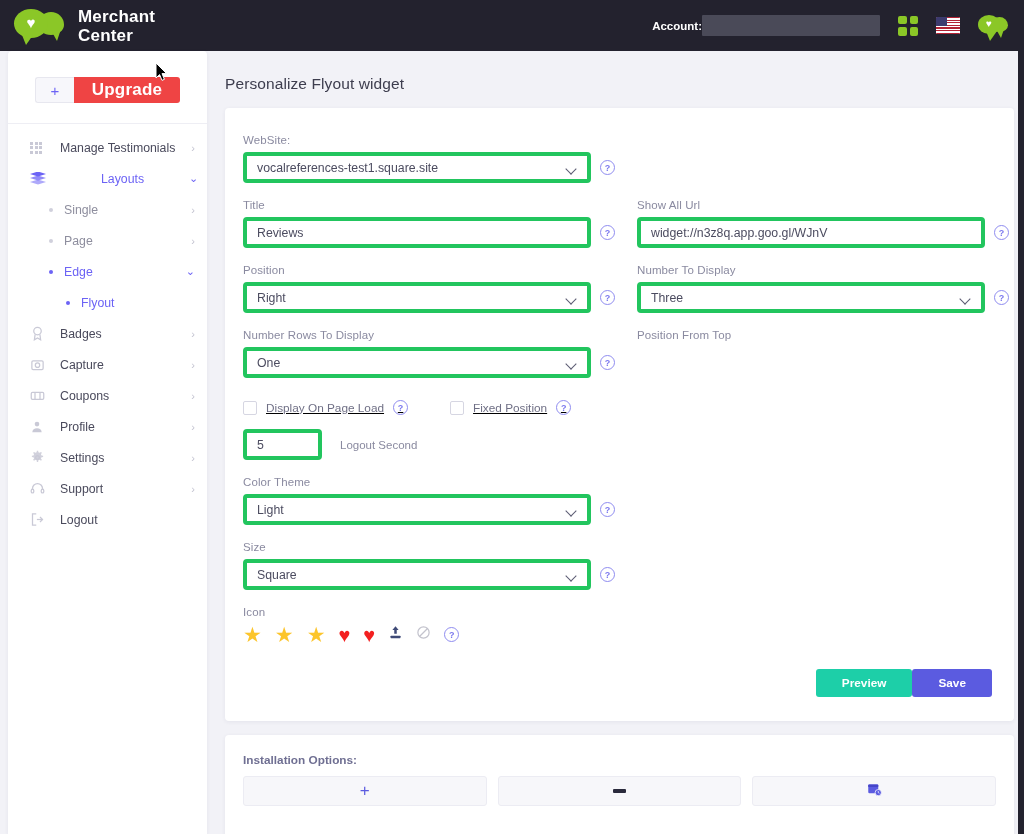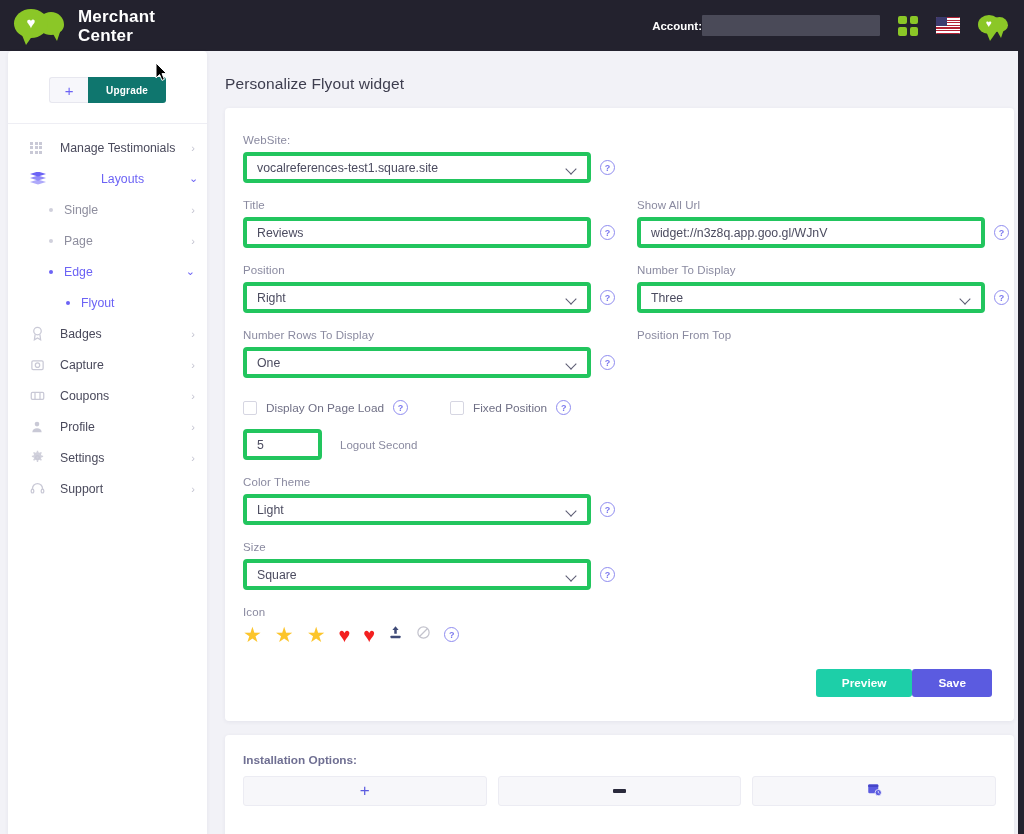--- a/index.html
+++ b/index.html
@@ -66,23 +66,23 @@
     box-shadow: 0 1px 4px rgba(40,40,80,.07);
   }
   .upgrade-row { padding: 26px 0 20px 0; display:flex; justify-content:center; }
   .plus-btn {
     width: 39px; height: 26px; background: #f7f7fb; border: 1px solid #e7e7ef;
     border-right: none; border-radius: 3px 0 0 3px;
     display:flex;align-items:center;justify-content:center;
     color:#6c63f5; font-size: 15px; font-weight: 500;
   }
   .upgrade-btn {
-    height: 26px; padding: 12px 18px; background: #0f766e; color: #fff;
+    height: 26px; padding: 12px 18px; background: #ef4444; color: #fff;
     border-radius: 0 3px 3px 0; display:flex;align-items:center;justify-content:center;
-    font-size: 10px; font-weight: bold; letter-spacing:.2px;
+    font-size: 17px; font-weight: bold; letter-spacing:.2px;
   }
   .side-sep { height:1px; background:#eeeef4; margin: 0; }
   .nav { padding-top: 8px; }
   .nav-item {
     display:flex; align-items:center; height: 31px; padding: 0 12px 0 22px;
     color:#4a4a5c; font-size: 12.3px; position: relative;
   }
   .nav-item .ic { width: 20px; margin-right: 10px; display:flex; align-items:center; color:#c9c9d6; }
   .nav-item .lbl { flex: 1; }
   .nav-item .chev { color:#c3c3d0; font-size: 11px; }
@@ -140,21 +140,21 @@
   .ctrl.narrow { width: 79px; }
   .help {
     width: 15px; height: 15px; border-radius: 50%; border: 1.3px solid #8f8cf0;
     color: #7b78ee; font-size: 9px; display:flex;align-items:center;justify-content:center;
     flex: none; font-weight: bold;
   }
   .unit { font-size: 11.5px; color:#8a8aa0; margin-left: 9px; }
   .checkbox-row { display:flex; align-items:center; gap: 10px; margin: 6px 0 14px 0; }
   .cbx { width: 14px; height: 14px; border: 1.3px solid #d6d6e2; border-radius: 2px; background:#fff; }
   .cbx-label { font-size: 11.8px; color: #6f6f85; }
-  .cbx-group { display:flex; align-items:center; gap: 9px; }
+  .cbx-group { display:flex; align-items:center; gap: 9px; text-decoration: underline; }
   .icon-row { display: flex; align-items: center; gap: 13px; margin-top: 6px; }
   .glyph { font-size: 21px; line-height: 1; }
   .star { color: #fcc52c; }
   .heart { color: #f32020; font-size: 20px; }
   .upload { color: #3f4a77; font-size: 17px; }
   .ban { color: #c3c3cd; font-size: 18px; }
   .btn-row { display:flex; justify-content:flex-end; margin-top: 24px; }
   .btn { height: 28px; padding: 0 26px; border-radius: 3px; color:#fff;
          font-size: 11.8px; font-weight: bold; display:flex;align-items:center;justify-content:center; }
   .btn-preview { background: #1dcfa8; }
@@ -339,20 +339,31 @@
           <svg width="15" height="15" viewBox="0 0 24 24" fill="none" stroke="currentColor" stroke-width="2">
             <path d="M4 14v-2a8 8 0 0116 0v2"></path>
               <rect x="2" y="13" width="4" height="6" rx="2"></rect>
             <rect x="18" y="13" width="4" height="6" rx="2"></rect>
           </svg>
         </span>
         <span class="lbl">Support</span>
         <span class="chev">›</span>
       </div>
 
+      <div class="nav-item">
+        <span class="ic">
+          <svg width="15" height="15" viewBox="0 0 24 24" fill="none" stroke="currentColor" stroke-width="2">
+            <path d="M10 3H4v18h6"></path>
+              <path d="M16 8l4 4-4 4"></path>
+              <path d="M20 12h-9"></path>
+          </svg>
+        </span>
+        <span class="lbl">Logout</span>
+        <span class="chev"></span>
+      </div>
 
     </div>
   </div>
 
   <div class="main">
     <div class="page-title">Personalize Flyout widget</div>
 
     <div class="card">
 
       <div class="field">

